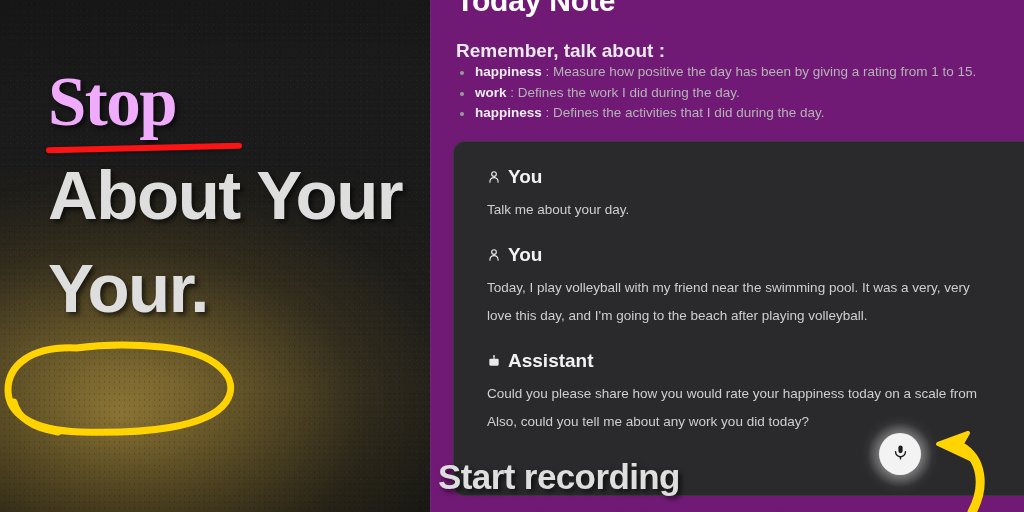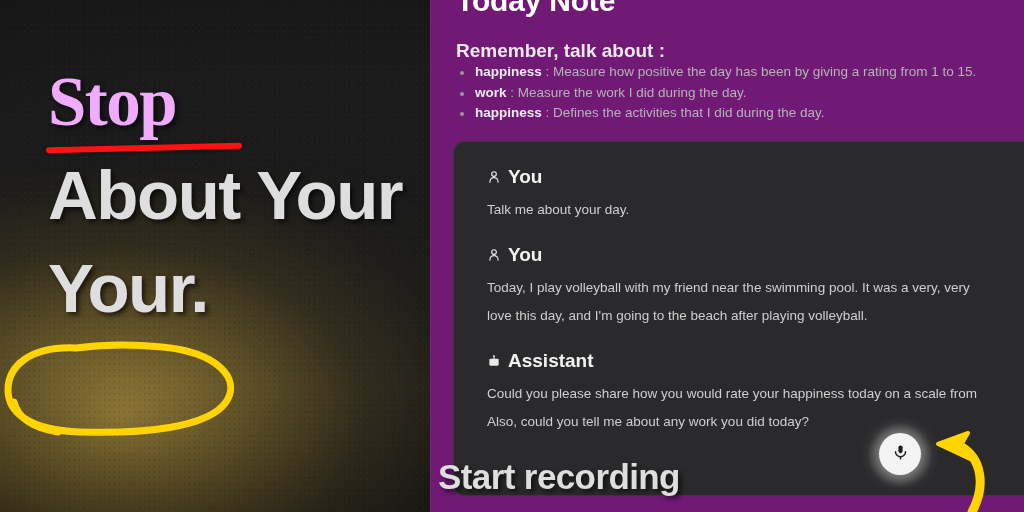--- a/index.html
+++ b/index.html
@@ -229,21 +229,21 @@
   <div class="app-window">
 
     <div class="note-title">Today Note</div>
     <div class="note-lead">Remember, talk about :</div>
 
     <ul class="note-list">
       <li>
         <b>happiness</b><span> : </span><span>Measure how positive the day has been by giving a rating from 1 to 15.</span>
       </li>
       <li>
-        <b>work</b><span> : </span><span>Measure the work I did during the day.</span>
+        <b>work</b><span> : </span><span>Defines the work I did during the day.</span>
       </li>
       <li>
         <b>happiness</b><span> : </span><span>Defines the activities that I did during the day.</span>
       </li>
     </ul>
 
     <div class="chat-card">
       <div class="chat-scroll">
 
         <div class="msg">

